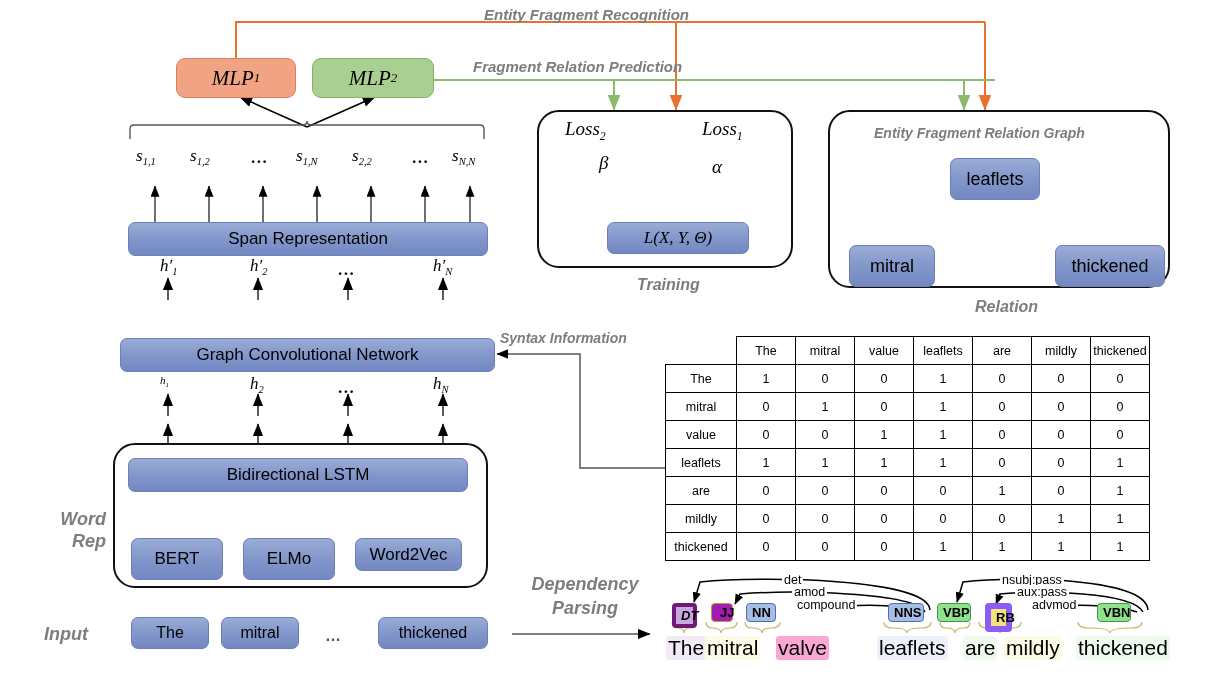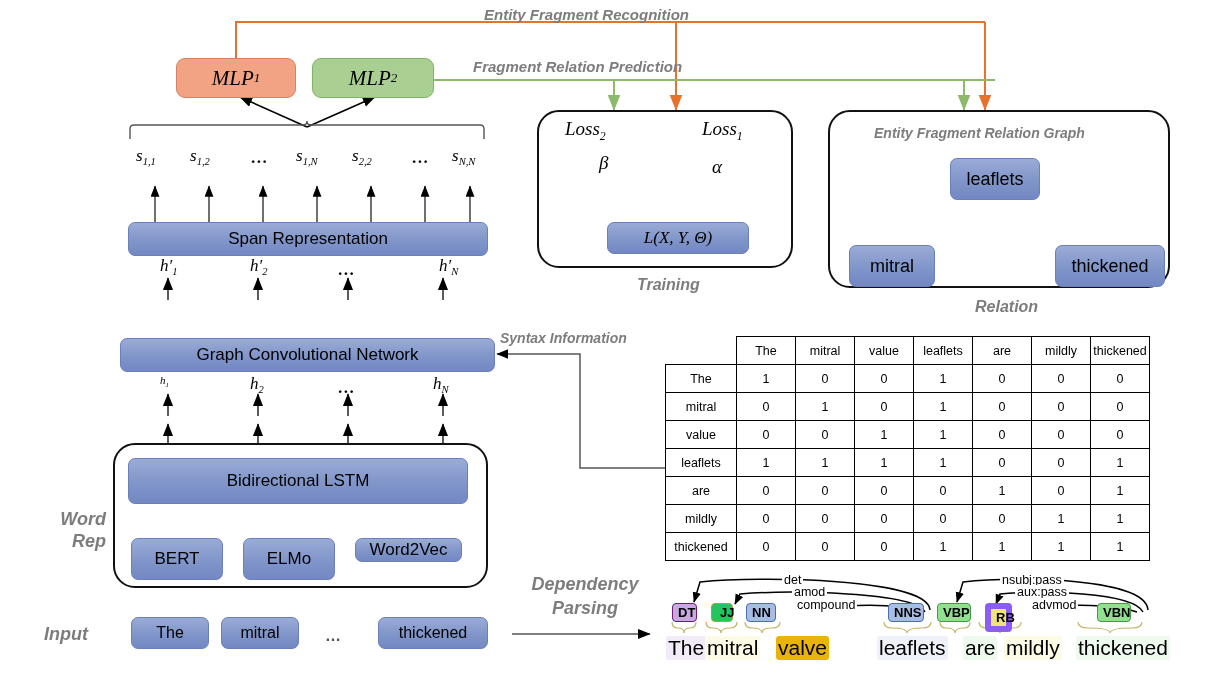--- a/index.html
+++ b/index.html
@@ -201,21 +201,21 @@
 <div class="abs bluebox" style="left:128px;top:222px;width:360px;height:34px;font-size:17px;">
   <span>Span Representation</span>
 </div>
 
 <div class="abs" style="left:120px;top:256px;width:380px;height:24px;">
   <span class="abs mathi" style="left:40px;top:0;font-size:17px;">
     <span>h′</span><sub>1</sub></span>
   <span class="abs mathi" style="left:130px;top:0;font-size:17px;">
     <span>h′</span><sub>2</sub></span>
   <span class="abs mathi dots" style="left:218px;top:4px;font-size:17px;">…</span>
-  <span class="abs mathi" style="left:313px;top:0;font-size:17px;margin-left:6px;">
+  <span class="abs mathi" style="left:313px;top:0;font-size:17px;">
     <span>h′</span><sub>N</sub></span>
 </div>
 
 <div class="abs bluebox" style="left:120px;top:338px;width:375px;height:34px;font-size:17px;">
   <span>Graph Convolutional Network</span>
 </div>
 
 <div class="abs italgray" style="left:500px;top:330px;font-size:14px;">Syntax Information</div>
 
 <div class="abs" style="left:120px;top:374px;width:380px;height:24px;">
@@ -223,31 +223,31 @@
     <span>h</span><sub>1</sub></span>
   <span class="abs mathi" style="left:130px;top:0;font-size:17px;">
     <span>h</span><sub>2</sub></span>
   <span class="abs mathi dots" style="left:218px;top:4px;font-size:17px;">…</span>
   <span class="abs mathi" style="left:313px;top:0;font-size:17px;">
     <span>h</span><sub>N</sub></span>
 </div>
 
 <div class="abs roundbox" style="left:113px;top:443px;width:375px;height:145px;"></div>
 
-<div class="abs bluebox" style="left:128px;top:458px;width:340px;height:46px;font-size:17px;">
+<div class="abs bluebox" style="left:128px;top:458px;width:340px;height:34px;font-size:17px;">
   <span>Bidirectional LSTM</span>
 </div>
 
 <div class="abs bluebox" style="left:131px;top:538px;width:92px;height:42px;font-size:17px;">
   <span>BERT</span>
 </div>
 <div class="abs bluebox" style="left:243px;top:538px;width:92px;height:42px;font-size:17px;">
   <span>ELMo</span>
 </div>
-<div class="abs bluebox" style="left:355px;top:538px;width:107px;height:24px;font-size:17px;align-items:center;">
+<div class="abs bluebox" style="left:355px;top:538px;width:107px;height:33px;font-size:17px;align-items:center;">
   <span>Word2Vec</span>
 </div>
 
 <div class="abs italgray" style="left:44px;top:508px;font-size:18px;line-height:22px;text-align:right;width:62px;">
   <div>Word</div>
   <div>Rep</div>
 </div>
 
 <div class="abs italgray" style="left:44px;top:624px;font-size:18px;">Input</div>
 
@@ -378,31 +378,31 @@
         <td class="c">1</td>
       </tr>
     </tbody>
 </table>
 
 <div class="abs italgray" style="left:520px;top:572px;font-size:18px;line-height:24px;width:130px;text-align:center;">
   <div>Dependency</div>
   <div>Parsing</div>
 </div>
 
-<div class="pos" style="left:672px;top:603px;width:25px;background:#c9a8e0;border:1px solid #701a75;">DT</div>
-<div class="pos" style="left:711px;top:603px;width:22px;background:#22c55e;border:1px solid #b5a02a;padding-left:8px;">JJ</div>
+<div class="pos" style="left:672px;top:603px;width:25px;background:#c9a8e0;border:4px solid #701a75;font-style:italic;">DT</div>
+<div class="pos" style="left:711px;top:603px;width:22px;background:#a21caf;border:1px solid #b5a02a;padding-left:8px;">JJ</div>
 <div class="pos" style="left:746px;top:603px;width:30px;background:#a8bde4;border:1px solid #4a6fae;">NN</div>
 <div class="pos" style="left:888px;top:603px;width:36px;background:#a8bde4;border:1px solid #4a6fae;">NNS</div>
 <div class="pos" style="left:937px;top:603px;width:34px;background:#8fe08f;border:1px solid #3f9c3f;">VBP</div>
 <div class="pos" style="left:985px;top:603px;width:27px;background:#f2e27a;border:6px solid #8b5cf6;">RB</div>
 <div class="pos" style="left:1097px;top:603px;width:34px;background:#8fe08f;border:1px solid #3f9c3f;">VBN</div>
 
 <div class="word" style="left:666px;top:636px;background:#f3eaf8;">The</div>
 <div class="word" style="left:705px;top:636px;background:#fdfae6;">mitral</div>
-<div class="word" style="left:776px;top:636px;background:#eab308;">valve</div>
+<div class="word" style="left:776px;top:636px;background:#f9a8d4;">valve</div>
 <div class="word" style="left:877px;top:636px;background:#eef1fa;">leaflets</div>
 <div class="word" style="left:963px;top:636px;background:#eefaee;">are</div>
 <div class="word" style="left:1004px;top:636px;background:#fdfae6;">mildly</div>
 <div class="word" style="left:1076px;top:636px;background:#eefaee;">thickened</div>
 
 <div class="arclabel" style="left:782px;top:573px;">det</div>
 <div class="arclabel" style="left:792px;top:585px;">amod</div>
 <div class="arclabel" style="left:795px;top:598px;">compound</div>
 <div class="arclabel" style="left:1000px;top:573px;">nsubj:pass</div>
 <div class="arclabel" style="left:1015px;top:585px;">aux:pass</div>

